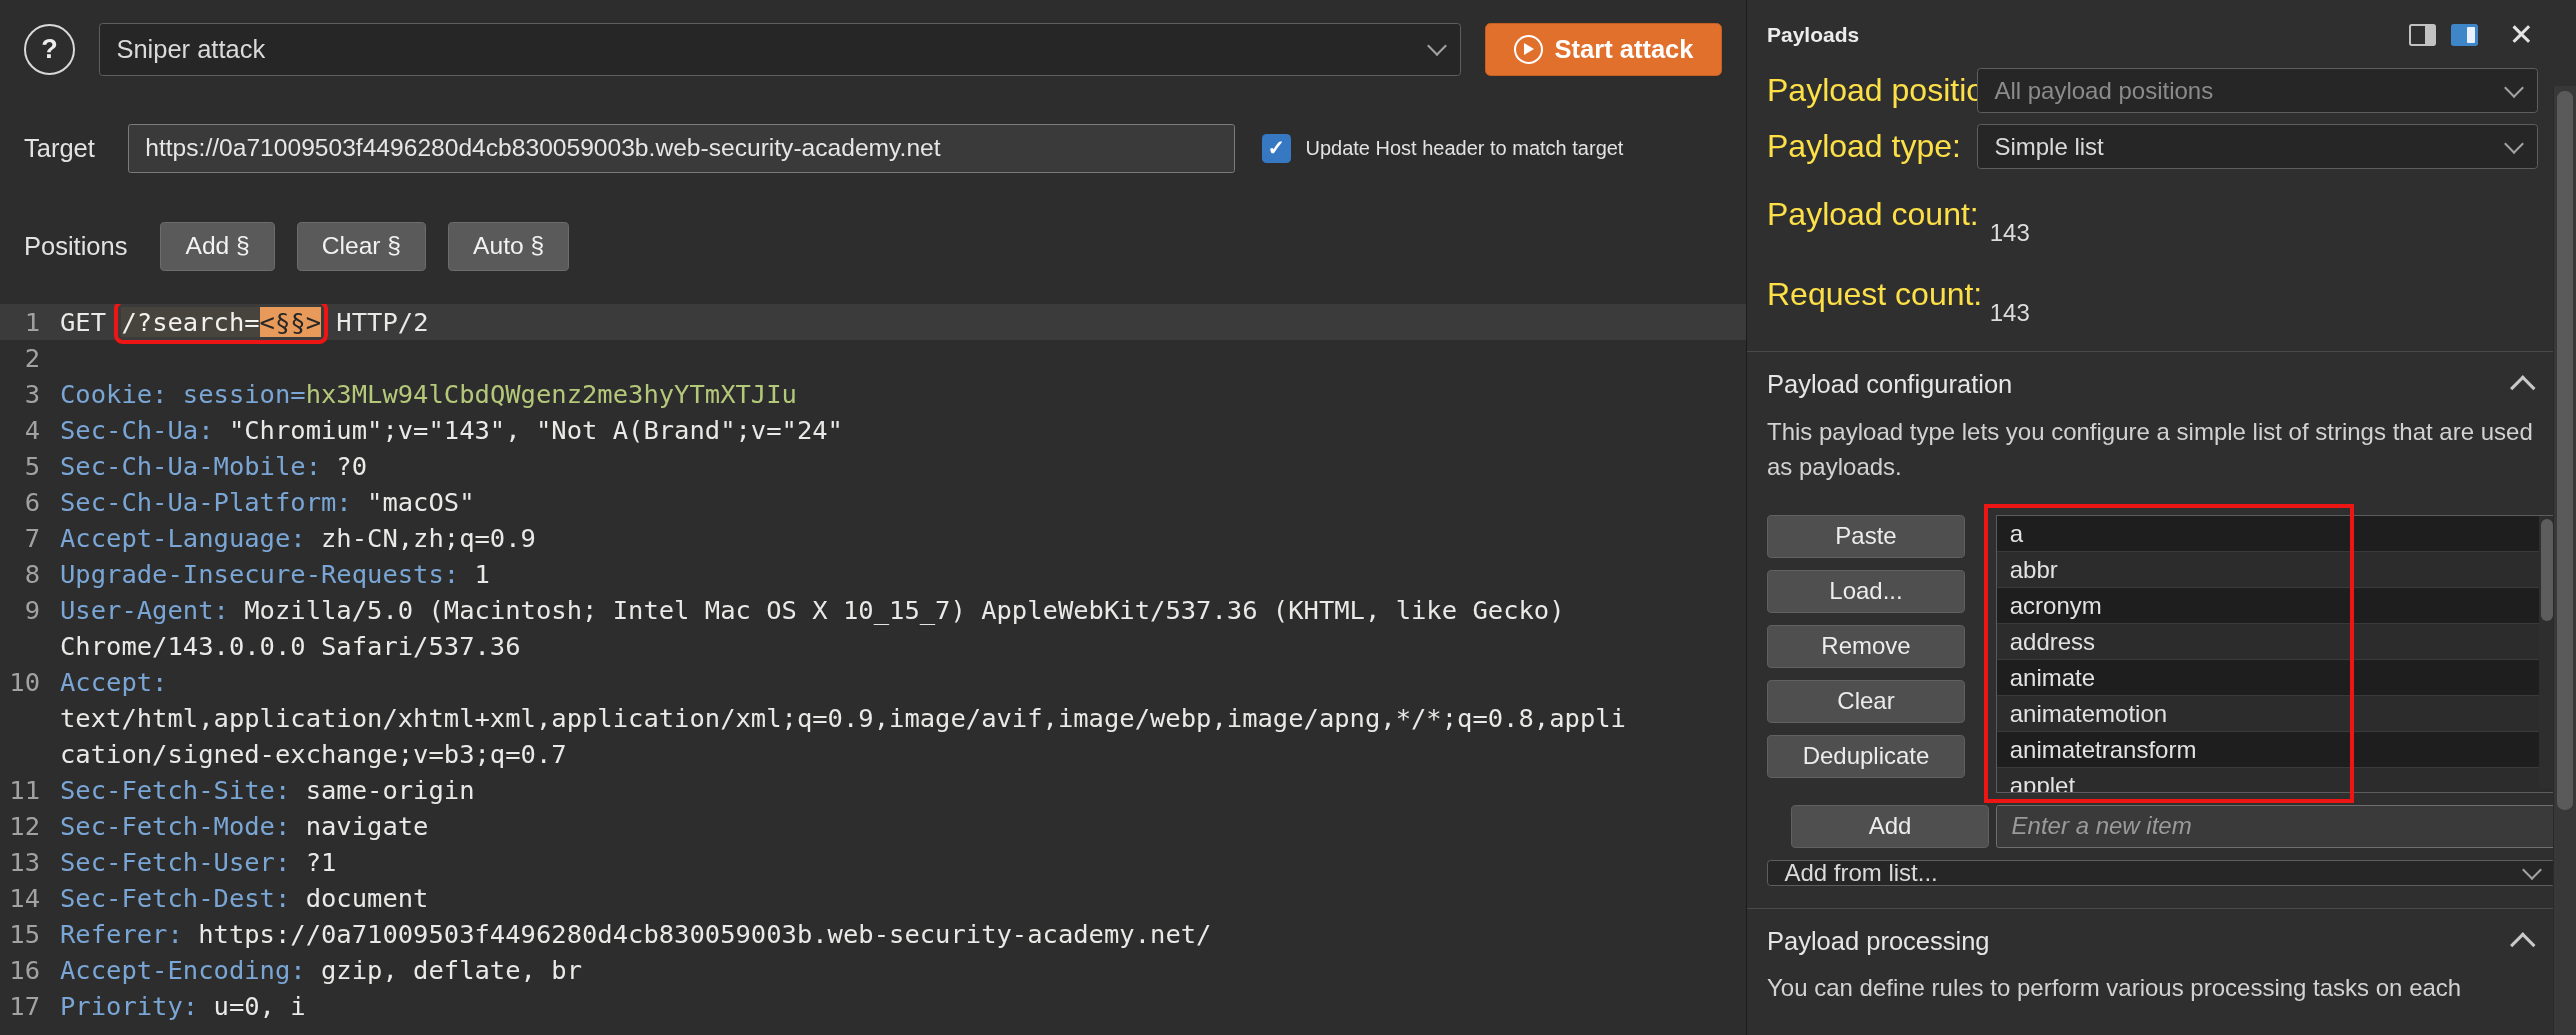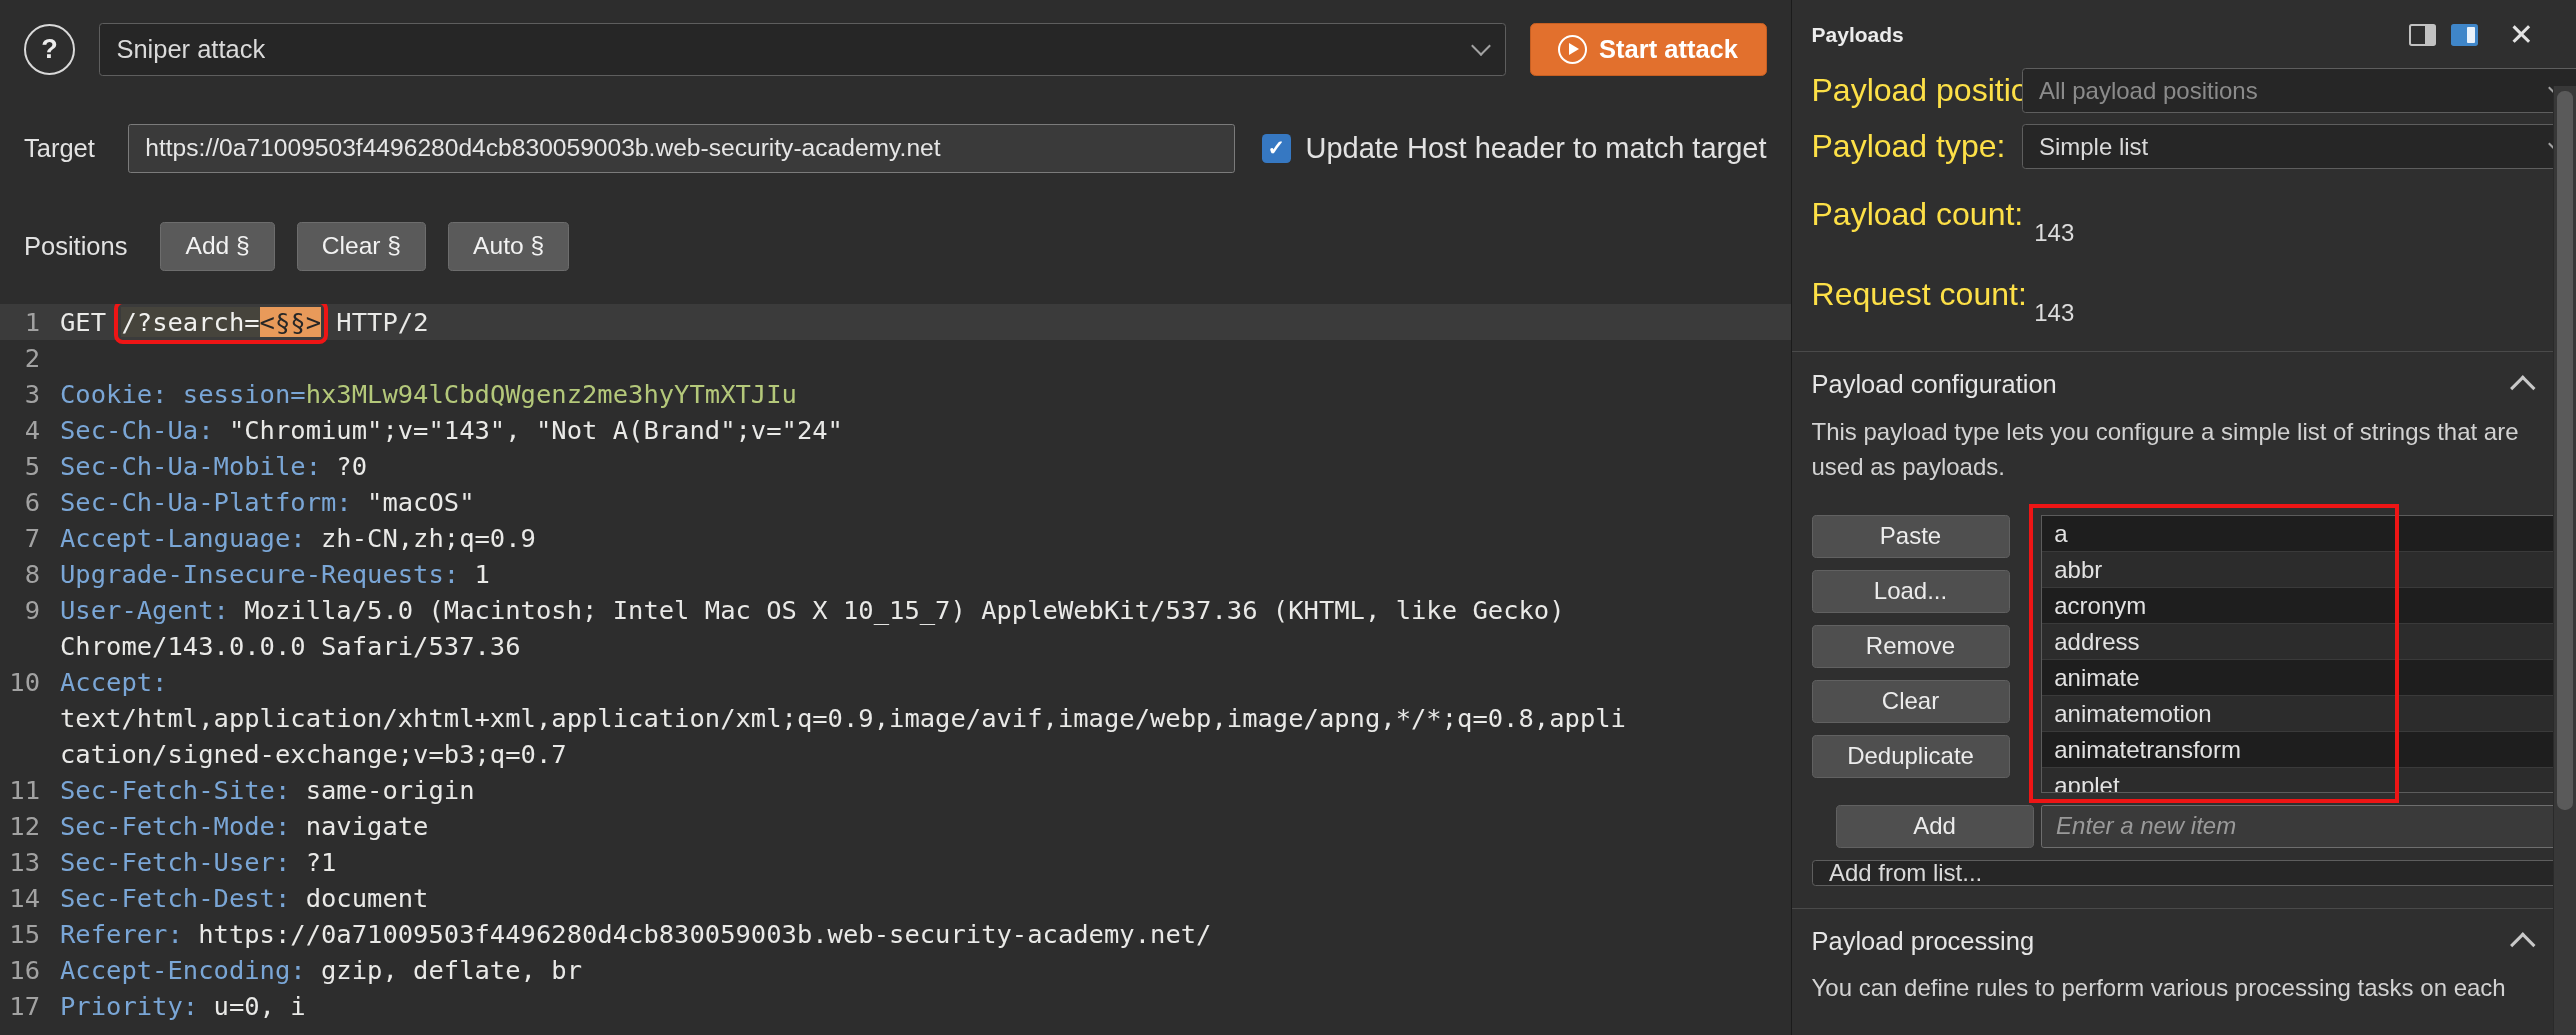--- a/index.html
+++ b/index.html
@@ -24,21 +24,21 @@
   .start-btn{flex:0 0 237px;height:53px;background:var(--accent-orange,#e2702d);border:0.9px solid #c75f22;border-radius:5.5px;color:#ffffff;font-size:25.5px;font-weight:bold;font-family:inherit;display:flex;align-items:center;justify-content:center;gap:12px;}
   .play-circle{width:29px;height:29px;border:2.7px solid #ffffff;border-radius:50%;display:flex;align-items:center;justify-content:center;box-sizing:border-box;flex:0 0 auto;}
   .play-tri{width:0;height:0;border-top:6.4px solid transparent;border-bottom:6.4px solid transparent;border-left:10px solid #ffffff;margin-left:2.7px;}
 
   .target-row{display:flex;align-items:center;padding:25.5px 24px 0 24px;}
   .lbl{font-size:25.5px;color:#e2e2e2;white-space:nowrap;}
   .url-field{width:1107px;height:49px;background:#3a3a3a;border:0.9px solid #7b7b7b;border-radius:2.7px;display:flex;align-items:center;padding:0 16.4px;box-sizing:border-box;margin-left:33px;}
   .url-field span{font-size:24.6px;color:#e6e6e6;white-space:nowrap;overflow:hidden;}
   .checkbox{width:29px;height:29px;border-radius:4.6px;background:var(--checkbox-blue,#3678c2);display:flex;align-items:center;justify-content:center;margin-left:27px;flex:0 0 auto;}
   .check{color:#ffffff;font-size:21px;font-weight:bold;}
-  .cb-label{font-size:29px;color:#e2e2e2;margin-left:14.6px;white-space:nowrap;}
+  .cb-label{font-size:20px;color:#e2e2e2;margin-left:14.6px;white-space:nowrap;}
 
   .positions-row{display:flex;align-items:center;padding:49px 24px 0 24px;gap:22px;}
   .positions-row .lbl{margin-right:11px;}
   .gbtn{height:49px;padding:0 24px;background:#5a5a5a;border:0.9px solid #6d6d6d;border-radius:4.6px;color:#f2f2f2;font-size:24.6px;font-family:inherit;white-space:nowrap;}
 
   .request-editor{flex:1;margin-top:33px;overflow:hidden;}
   .req-row{display:flex;height:36px;line-height:36px;font-family:"DejaVu Sans Mono", monospace;font-size:25.5px;white-space:pre;}
   .req-row.current{background:#3b3b3b;}
   .req-num{flex:0 0 40px;text-align:right;color:#a2a2a2;}
   .req-content{padding-left:20px;}

